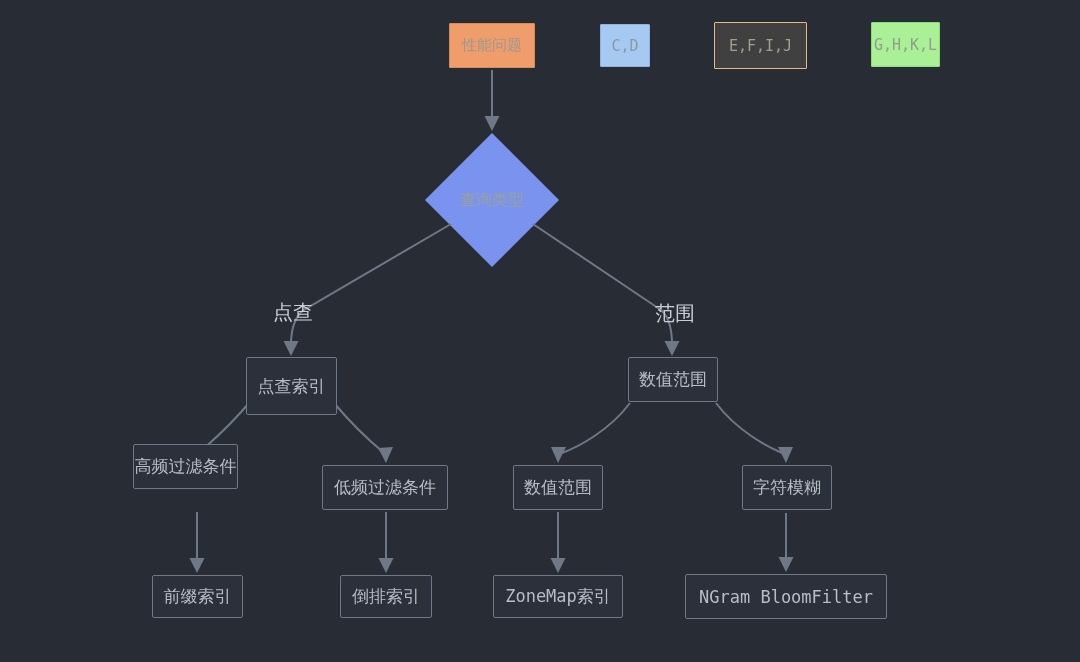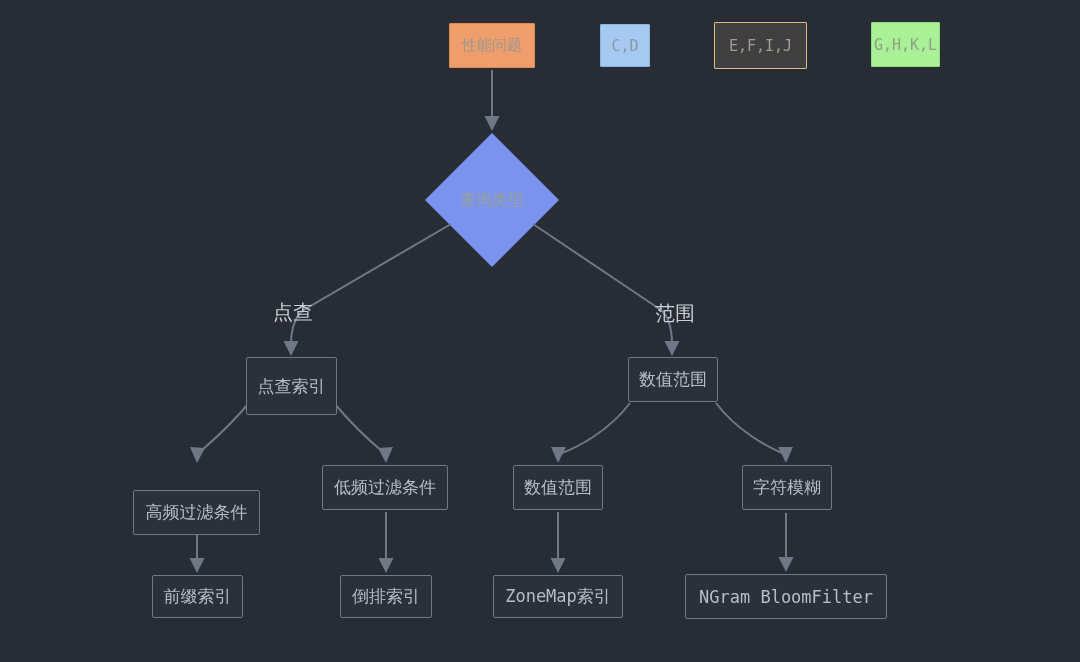--- a/index.html
+++ b/index.html
@@ -92,21 +92,21 @@
   <div class="node top mono" style="left: 871px; top: 22px; width: 69px; height: 45px; background: rgb(170, 240, 150); border-color: rgb(144, 220, 124); color: rgb(143, 160, 137);">G,H,K,L</div>
 
   <div class="diamond-label" style="color: rgb(154, 162, 149);">查询类型</div>
 
   <div class="edge-label" style="left:273px;top:302px">点查</div>
   <div class="edge-label" style="left:655px;top:303px">范围</div>
 
   <div class="node" style="left:246px;top:357px;width:91px;height:58px">点查索引</div>
   <div class="node" style="left:628px;top:357px;width:90px;height:45px">数值范围</div>
 
-  <div class="node" style="left:133px;top:490px;width:127px;height:45px">高频过滤条件</div>
+  <div class="node" style="left:133px;top:444px;width:105px;height:45px">高频过滤条件</div>
   <div class="node" style="left:322px;top:465px;width:126px;height:45px">低频过滤条件</div>
   <div class="node" style="left:513px;top:465px;width:90px;height:45px">数值范围</div>
   <div class="node" style="left:742px;top:465px;width:90px;height:45px">字符模糊</div>
 
   <div class="node" style="left:152px;top:575px;width:91px;height:43px">前缀索引</div>
   <div class="node" style="left:340px;top:575px;width:92px;height:43px">倒排索引</div>
   <div class="node mono" style="left:493px;top:575px;width:130px;height:43px">ZoneMap索引</div>
   <div class="node mono" style="left:685px;top:574px;width:202px;height:45px">NGram BloomFilter</div>
 
 </div>

